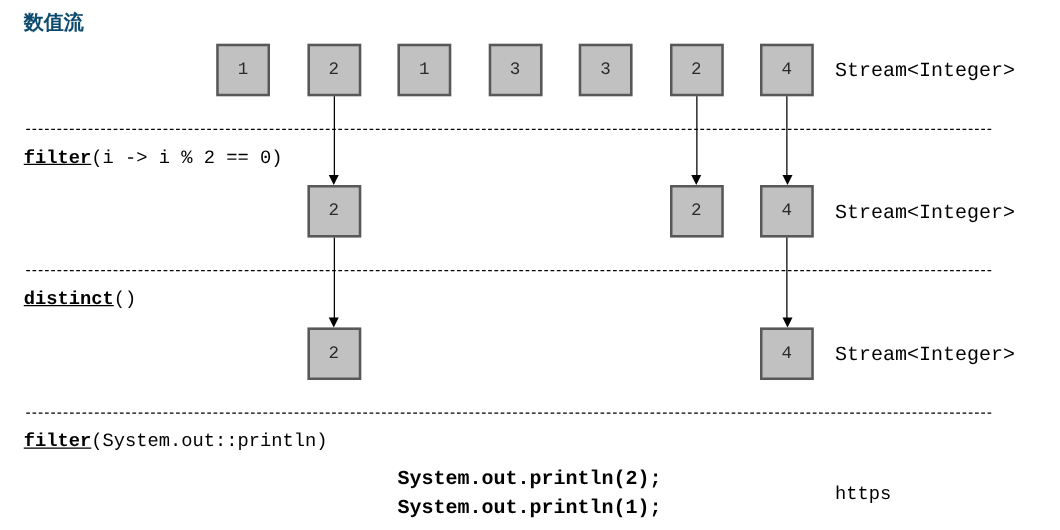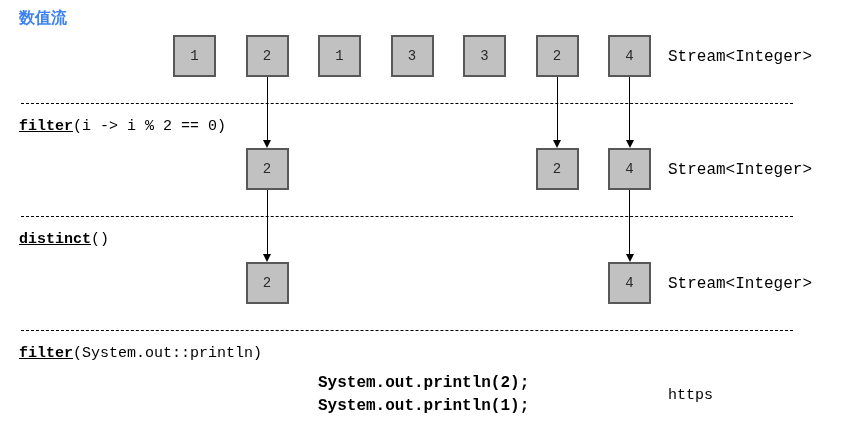--- a/index.html
+++ b/index.html
@@ -16,21 +16,21 @@
     font-family: "Liberation Mono", "DejaVu Sans Mono", monospace;
     color: #000000;
   }
   .title {
     position: absolute;
     left: 19px;
     top: 8px;
     font-family: "Liberation Sans", "DejaVu Sans", sans-serif;
     font-weight: bold;
     font-size: 16px;
-    color: #3b82f6;
+    color: #0c4a6e;
     white-space: pre;
   }
   .sep {
     position: absolute;
     left: 21px;
     width: 772px;
     height: 0;
     border-top: 1px dashed #000000;
   }
   .op {

